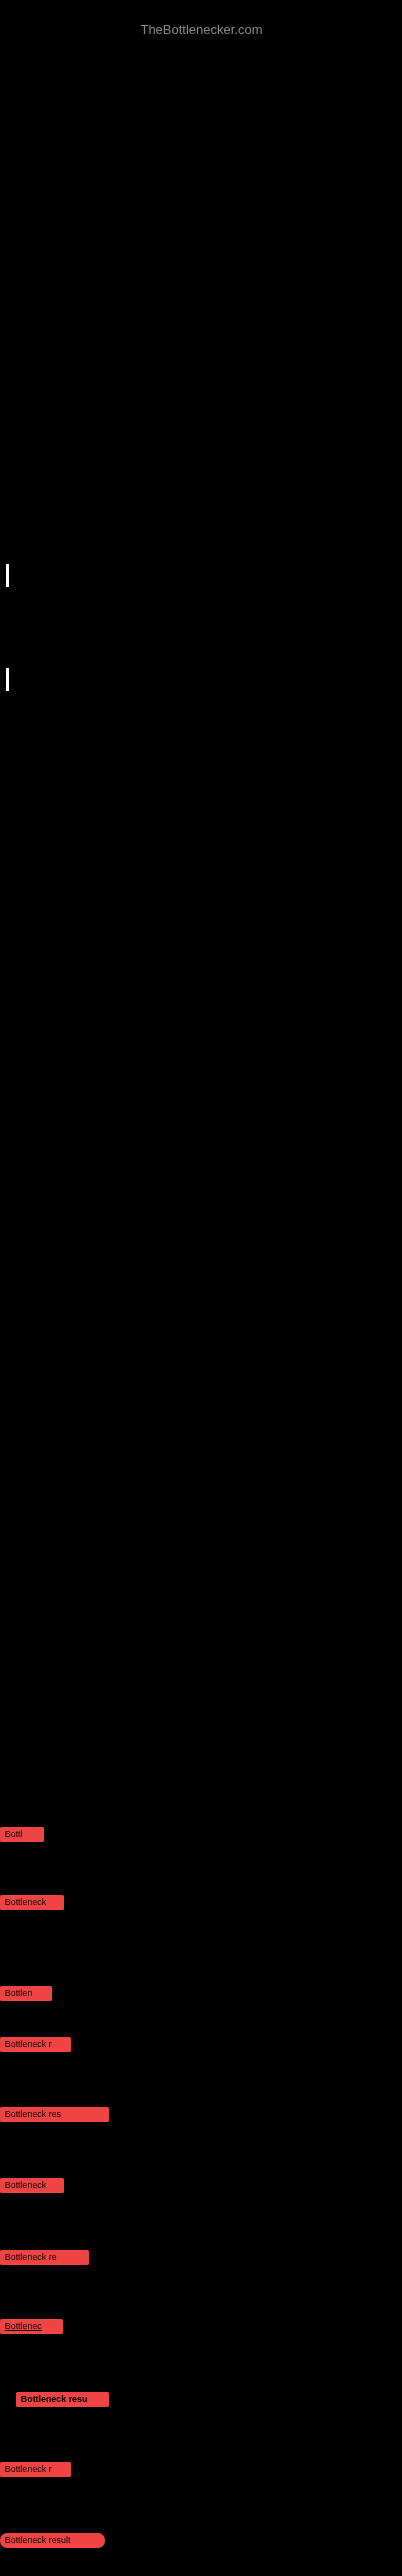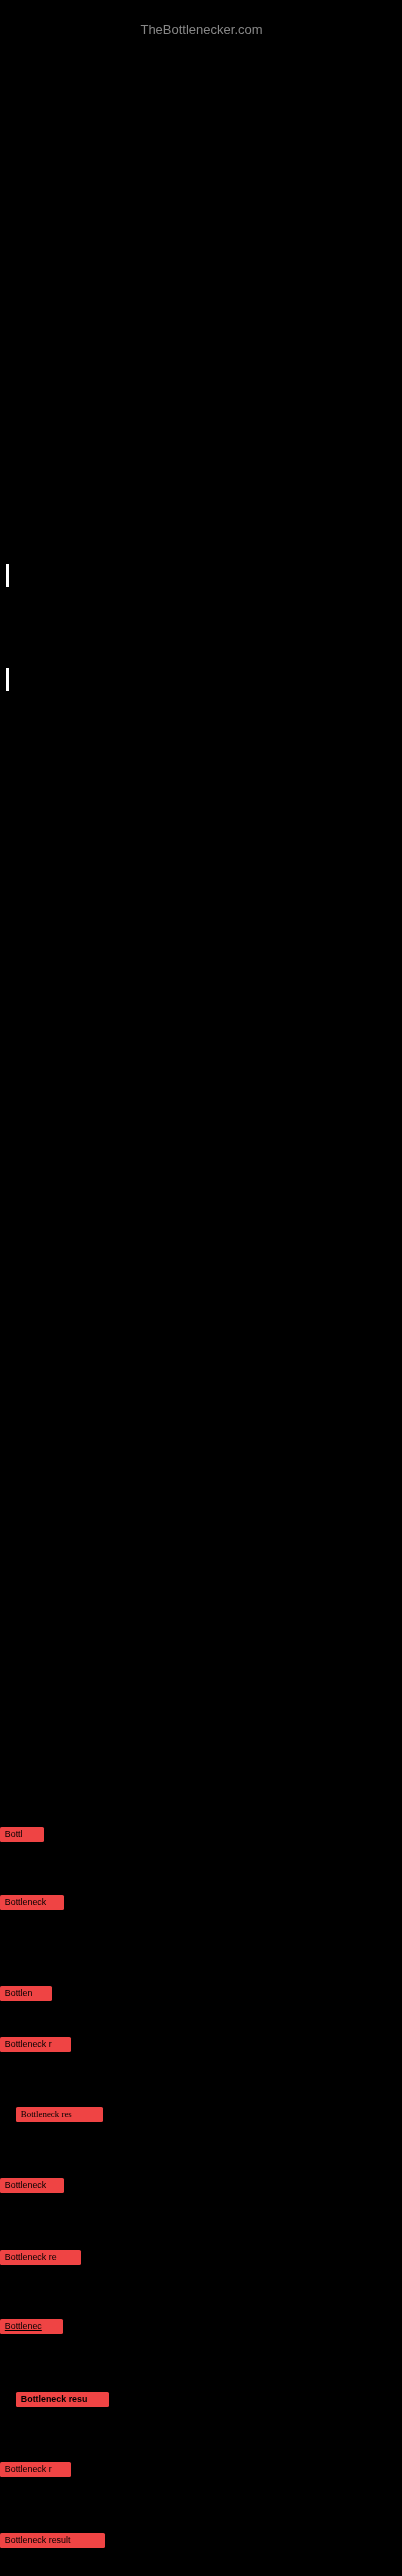--- a/index.html
+++ b/index.html
@@ -62,20 +62,20 @@
 <div class="site-title">TheBottlenecker.com</div>
 
 <div class="cursor-bar-1"></div>
 
 <div class="cursor-bar-2"></div>
 
 <div class="bottleneck-badge" style="top: 1827px; left: 0px; width: 44px;">Bottl</div>
 <div class="bottleneck-badge" style="top: 1895px; left: 0px; width: 64px;">Bottleneck</div>
 <div class="bottleneck-badge" style="top: 1964px; left: 0px; width: 52px; margin-top: 22px;">Bottlen</div>
 <div class="bottleneck-badge" style="top: 2037px; left: 0px; width: 71px;">Bottleneck r</div>
-<div class="bottleneck-badge" style="top: 2107px; left: 16px; width: 87px; font-family: Liberation Serif, serif;">Bottleneck res</div>
+<div class="bottleneck-badge" style="top: 2107px; left: 0px; width: 109px;">Bottleneck res</div>
 <div class="bottleneck-badge" style="top: 2178px; left: 0px; width: 64px;">Bottleneck</div>
-<div class="bottleneck-badge" style="top: 2250px; left: 0px; width: 81px;">Bottleneck re</div>
+<div class="bottleneck-badge" style="top: 2250px; left: 0px; width: 89px;">Bottleneck re</div>
 <div class="bottleneck-badge" style="top: 2319px; left: 0px; width: 63px; text-decoration: underline;">Bottlenec</div>
 <div class="bottleneck-badge" style="top: 2392px; left: 16px; width: 93px; font-weight: bold;">Bottleneck resu</div>
 <div class="bottleneck-badge" style="top: 2462px; left: 0px; width: 71px;">Bottleneck r</div>
-<div class="bottleneck-badge" style="top: 2533px; left: 0px; width: 105px;">Bottleneck result</div>
+<div class="bottleneck-badge" style="top: 2533px; left: 0px; width: 105px; border-radius: 7px;">Bottleneck result</div>
 
 
 </body></html>

